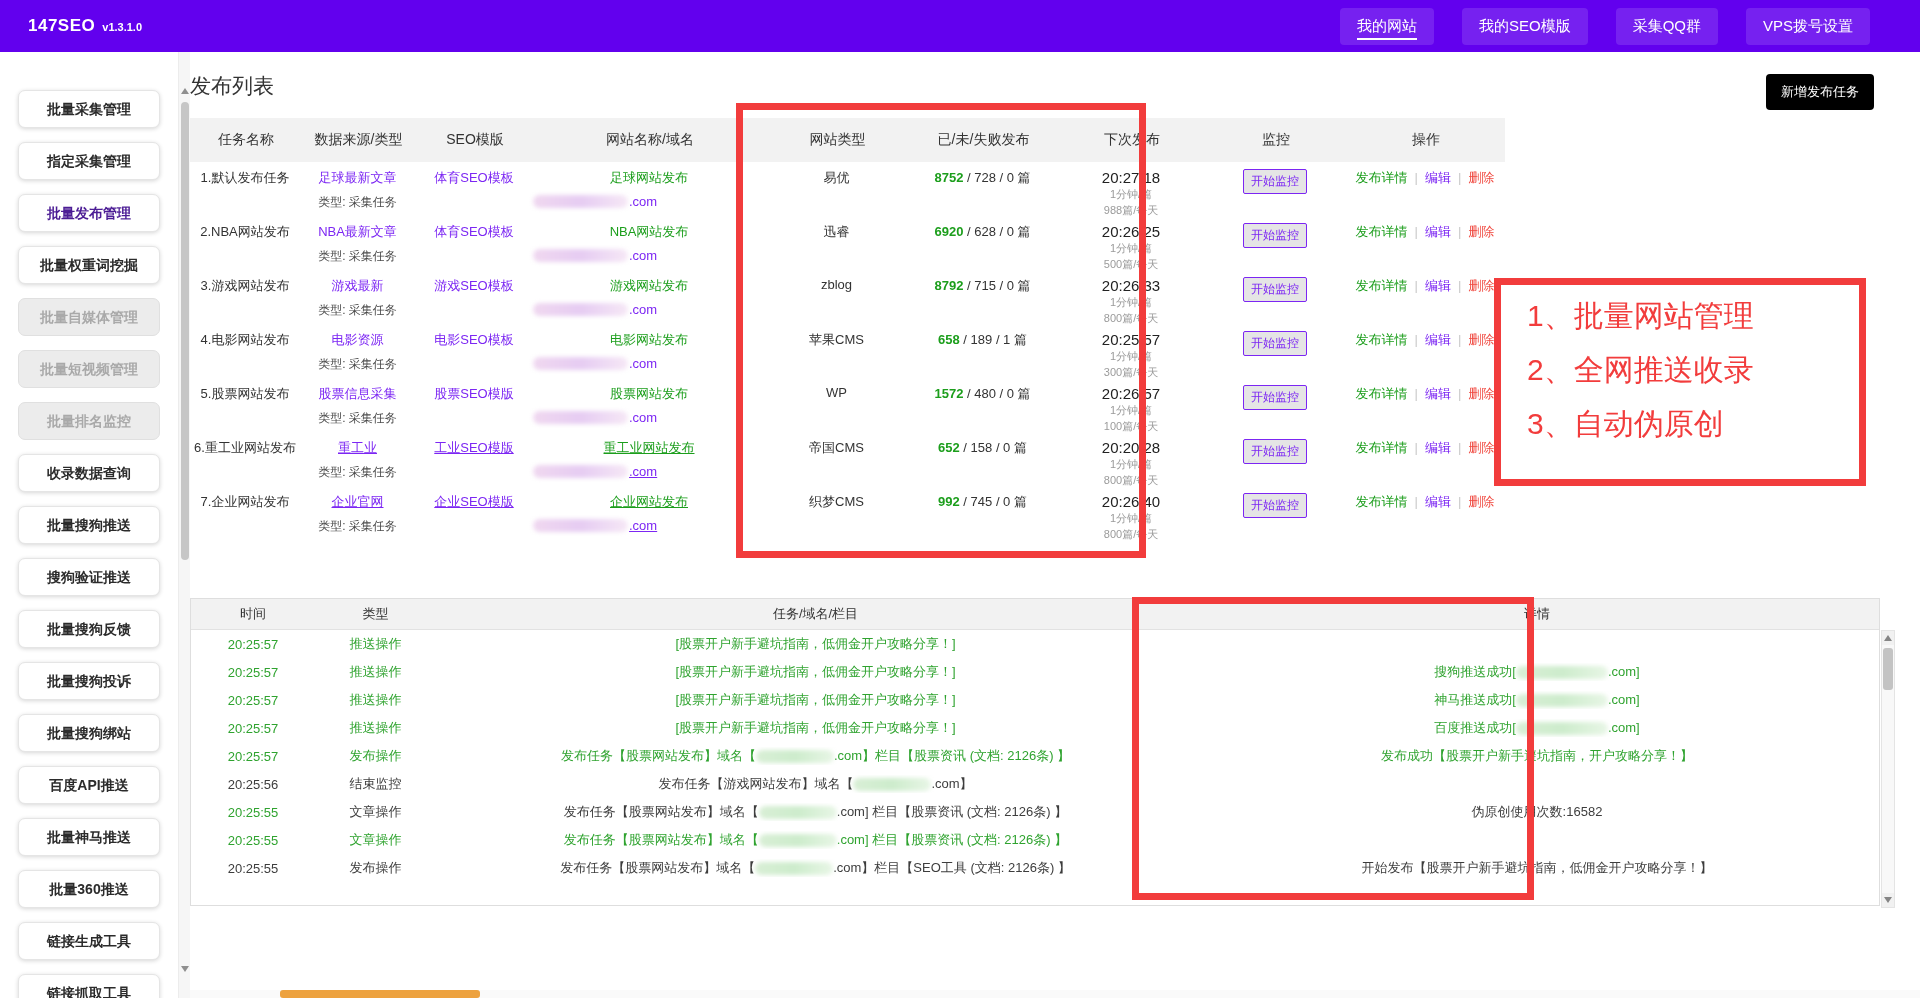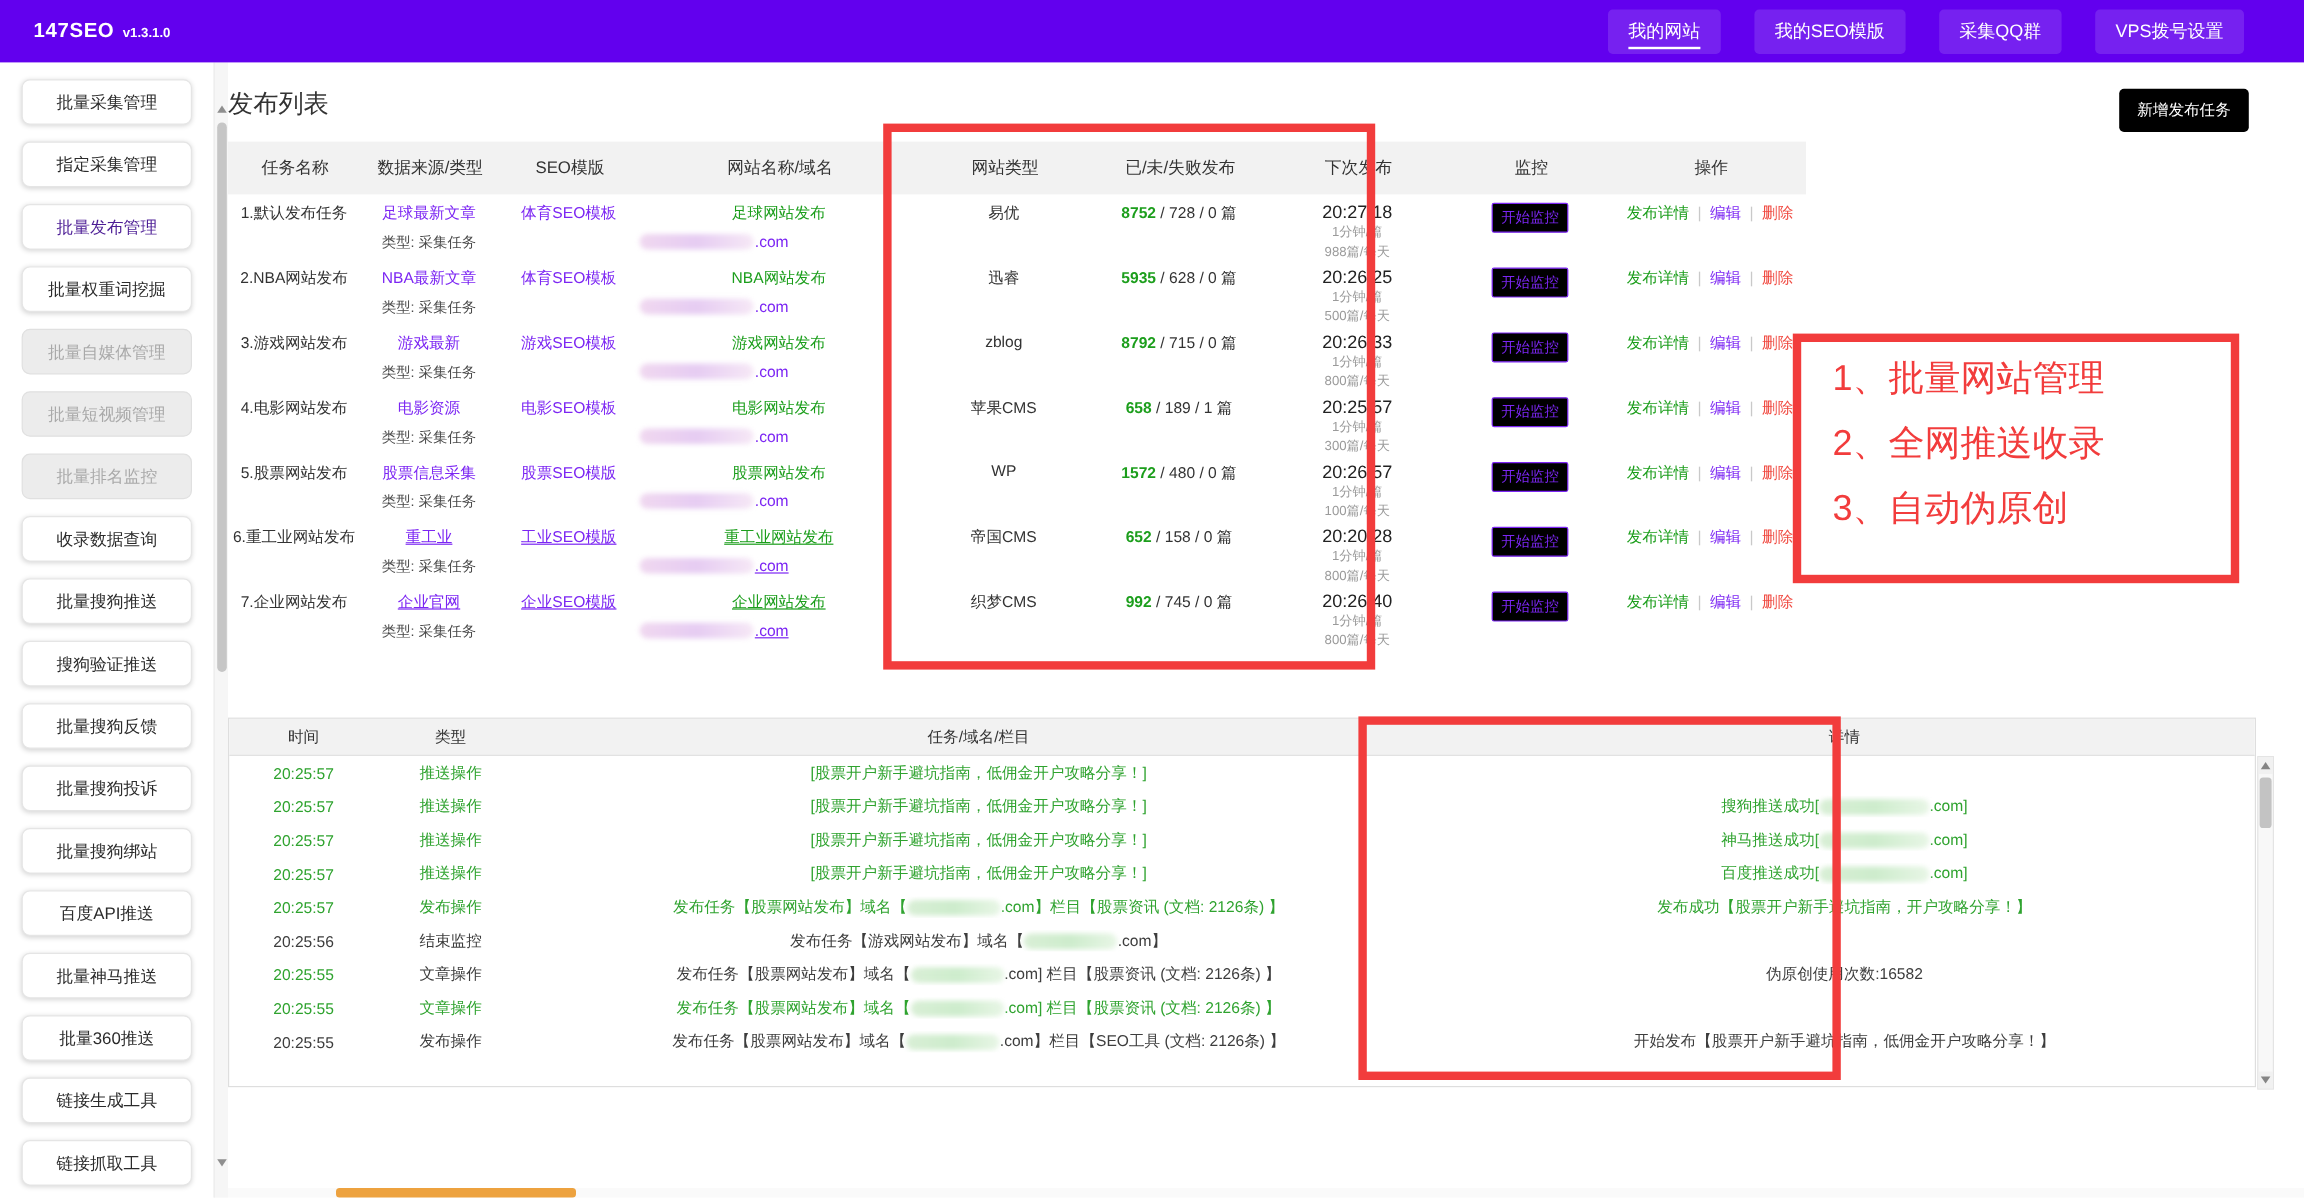--- a/index.html
+++ b/index.html
@@ -11,21 +11,21 @@
     display:flex; align-items:center; justify-content:space-between; z-index:6; }
   .brand { margin-left:28px; color:#fff; display:flex; align-items:baseline; gap:7px; }
   .brand-name { font-size:17px; font-weight:bold; letter-spacing:.5px; }
   .brand-ver { font-size:11px; font-weight:bold; }
   .topnav { display:flex; gap:28px; margin-right:50px; }
   .nav-item { background:rgba(255,255,255,.13); color:#fff; font-size:15px; padding:9px 17px;
     border-radius:4px; cursor:pointer; white-space:nowrap; }
   .nav-item.active .nav-label { border-bottom:2px solid #fff; padding-bottom:4px; }
 
   
-  .sidebar { position:absolute; top:40px; left:0; width:178px; bottom:0; background:#fff; padding-top:26px; }
+  .sidebar { position:absolute; top:64px; left:0; width:178px; bottom:0; background:#fff; padding-top:26px;font-weight:bold; }
   .side-btn { width:142px; height:38px; line-height:36px; margin:0 auto 14px; background:#fff;
     border:1px solid #e5e5e5; border-radius:7px; box-shadow:0 1px 4px rgba(0,0,0,.16);
     text-align:center; font-size:14px; color:#2b2b2b; cursor:pointer; }
   .side-btn.disabled { background:#ececec; color:#a9a9a9; box-shadow:none; border-color:#e0e0e0; cursor:default; }
   .side-btn.active { color:#4c1d95; }
   .side-scroll { position:absolute; top:52px; left:178px; width:12px; bottom:0; background:#f6f6f6;
     border-left:1px solid #ececec; z-index:5; }
   .side-scroll-thumb { position:absolute; top:50px; left:2px; width:8px; height:458px; background:#c6c6c6; border-radius:4px; }
   .arr { position:absolute; left:2px; width:0; height:0; border-left:4px solid transparent; border-right:4px solid transparent; }
   .arr-up { top:36px; border-bottom:6px solid #8f8f8f; }
@@ -48,21 +48,21 @@
   .t-row.u .plink, .t-row.u .gname { text-decoration:underline; }
   .sub2 { font-size:12px; color:#4a4a4a; margin-top:7px; }
   .dom { margin-top:7px; display:flex; align-items:center; gap:1px; }
   .redact { display:inline-block; height:13px; border-radius:7px; filter:blur(2px); vertical-align:middle; }
   .redact.pink { background:linear-gradient(90deg,#f0d8f0,#e6ccf2,#f6e8f6); }
   .redact.green { background:linear-gradient(90deg,#d9efd6,#cdeccc,#e8f6e6); }
   .counts b { color:#1C9E1C; font-weight:bold; }
   .next .time { font-size:15px; color:#222; }
   .next .sub { font-size:11px; color:#9b9b9b; line-height:15px; margin-top:1px; }
   .monitor-btn { display:inline-block; border:1px solid #7C26F3; color:#7C26F3; font-size:12px;
-    padding:3px 7px; border-radius:2px; background:#000000; cursor:pointer;font-family:Liberation Mono, monospace; }
+    padding:3px 7px; border-radius:2px; background:#e5e5e5; cursor:pointer;font-family:Liberation Mono, monospace; }
   .actions { white-space:nowrap; }
   .act { cursor:pointer; font-size:13px; }
   .act.gr { color:#1C9E1C; } .act.pu { color:#7C26F3; } .act.re { color:#F0483F; }
   .sep { color:#c9c9c9; margin:0 7px; font-style:normal; }
 
   
   .log { position:absolute; top:546px; left:0; width:1690px; height:308px; border:1px solid #dedede;
     overflow:hidden; background:#fff; }
   .l-head, .l-row { display:grid; grid-template-columns:120px 125px 755px 688px; }
   .l-head { background:#f2f2f2; height:31px; align-items:center; font-size:13px; color:#333;
@@ -177,21 +177,21 @@
           <div class="td"><a class="plink">NBA最新文章</a><div class="sub2">类型: 采集任务</div></div>
           <div class="td"><a class="plink">体育SEO模板</a></div>
           <div class="td">
             <div class="gname">NBA网站发布</div>
             <div class="dom">
               <span class="redact pink" style="width: 95px;"></span>
               <span class="plink">.com</span>
             </div>
           </div>
           <div class="td">迅睿</div>
-          <div class="td counts"><b>5935</b><span> / 628 / 0 篇</span></div>
+          <div class="td counts"><b>6920</b><span> / 628 / 0 篇</span></div>
           <div class="td next">
             <div class="time">20:26:25</div>
             <div class="sub">1分钟/篇</div>
             <div class="sub">500篇/每天</div>
           </div>
           <div class="td"><span class="monitor-btn">开始监控</span></div>
           <div class="td actions"><a class="act gr">发布详情</a><i class="sep">|</i><a class="act pu">编辑</a><i class="sep">|</i><a class="act re">删除</a></div>
         </div>
         <div class="t-row">
           <div class="td">3.游戏网站发布</div>

